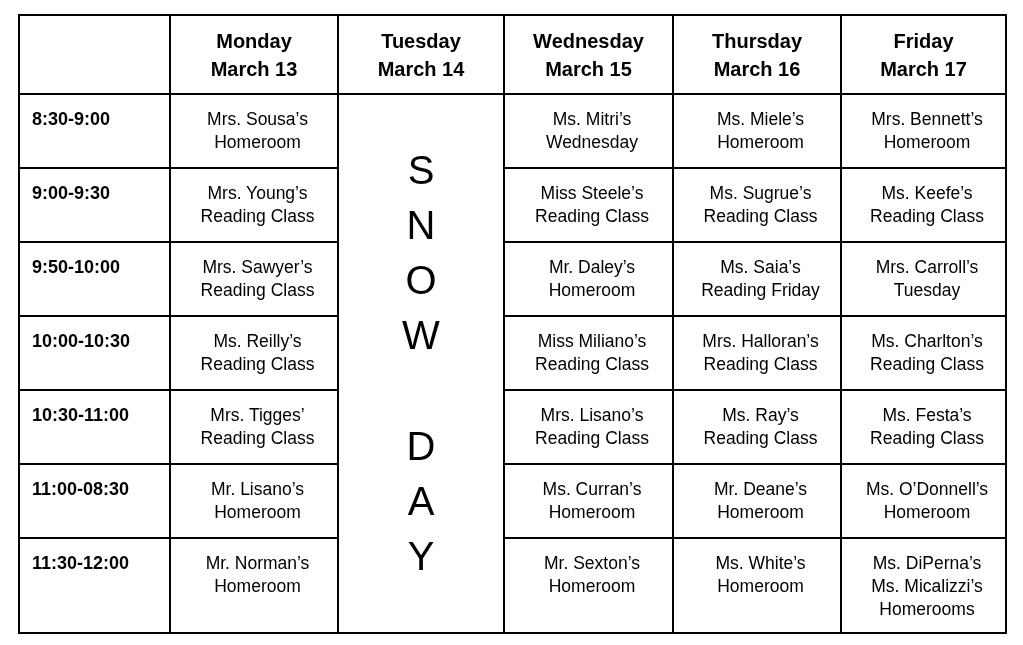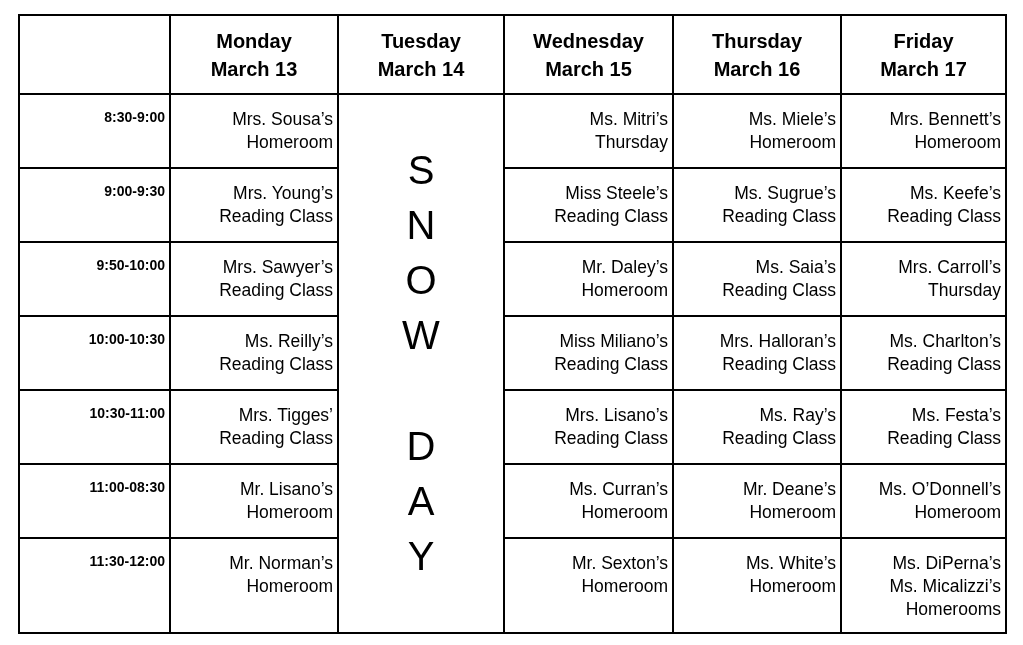--- a/index.html
+++ b/index.html
@@ -28,30 +28,30 @@
   th.day-header {
     font-size: 20px;
     font-weight: bold;
     text-align: center;
     vertical-align: middle;
     line-height: 1.4;
     padding: 2px;
   }
   .day-name, .day-date { display: block; }
   td.time-cell {
-    font-size: 14px;
+    font-size: 18px;
     font-weight: bold;
-    text-align: right;
+    text-align: left;
     vertical-align: top;
-    padding: 14px 4px 0 4px;
+    padding: 14px 4px 0 12px;
     white-space: nowrap;
   }
   td.class-cell {
     font-size: 17.5px;
-    text-align: right;
+    text-align: center;
     vertical-align: top;
     padding: 13px 4px 1px 11px;
     line-height: 1.32;
     white-space: pre-line;
   }
   td.snowday-cell {
     text-align: center;
     vertical-align: middle;
     font-size: 40px;
     line-height: 1.38;
@@ -104,21 +104,21 @@
 Homeroom</td>
       <td class="snowday-cell" rowspan="7">S
 N
 O
 W
 
 D
 A
 Y</td>
       <td class="class-cell">Ms. Mitri’s
-Thursday</td>
+Wednesday</td>
       <td class="class-cell">Ms. Miele’s
 Homeroom</td>
       <td class="class-cell">Mrs. Bennett’s
 Homeroom</td>
     </tr>
 
     <tr style="height:74px">
       <td class="time-cell">9:00-9:30</td>
       <td class="class-cell">Mrs. Young’s
 Reading Class</td>
@@ -130,23 +130,23 @@
 Reading Class</td>
     </tr>
 
     <tr style="height:74px">
       <td class="time-cell">9:50-10:00</td>
       <td class="class-cell">Mrs. Sawyer’s
 Reading Class</td>
       <td class="class-cell">Mr. Daley’s
 Homeroom</td>
       <td class="class-cell">Ms. Saia’s
-Reading Class</td>
+Reading Friday</td>
       <td class="class-cell">Mrs. Carroll’s
-Thursday</td>
+Tuesday</td>
     </tr>
 
     <tr style="height:74px">
       <td class="time-cell">10:00-10:30</td>
       <td class="class-cell">Ms. Reilly’s
 Reading Class</td>
       <td class="class-cell">Miss Miliano’s
 Reading Class</td>
       <td class="class-cell">Mrs. Halloran’s
 Reading Class</td>

